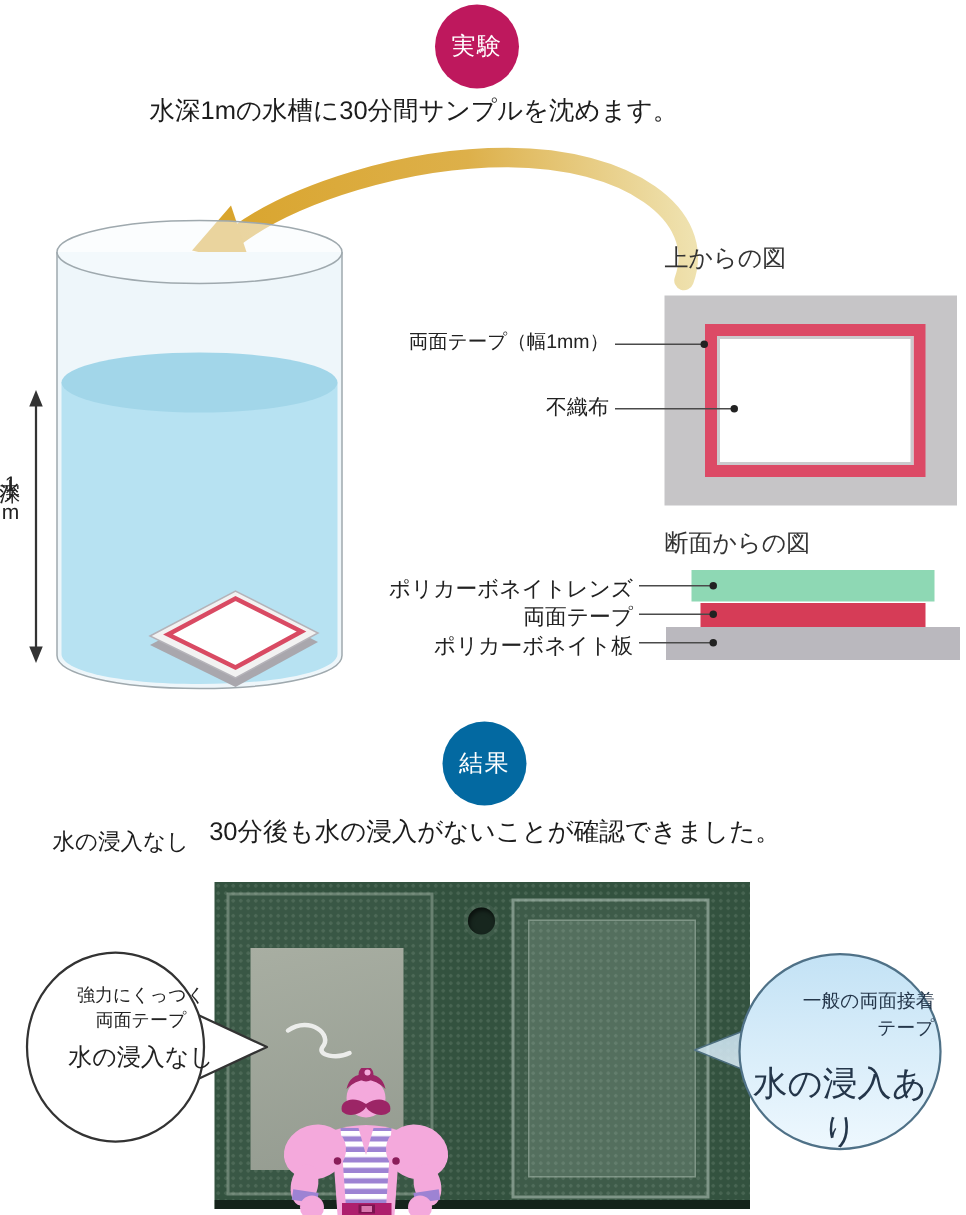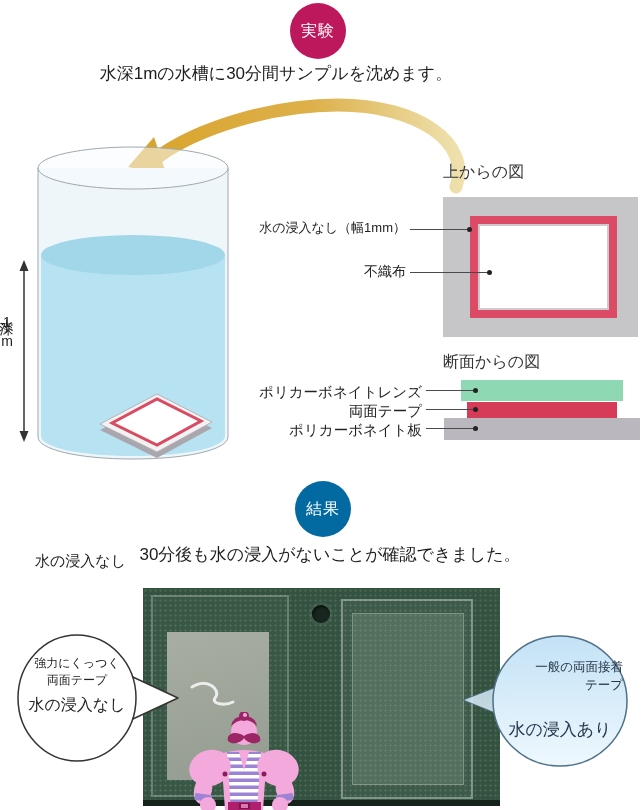--- a/index.html
+++ b/index.html
@@ -78,26 +78,26 @@
   .lens-left  { position:absolute; left:24px; top:44px; width:102px; height:148px; background:linear-gradient(165deg,#a8aea2,#949b90); }
   .hole       { position:absolute; left:169px; top:17px; width:18px; height:18px; border-radius:50%; background:#17261e;
                 box-shadow:inset 1px 2px 3px rgba(0,0,0,.6), 0 0 0 3px rgba(255,255,255,.05); }
   .tray-right { position:absolute; left:198px; top:11px; width:132px; height:200px; border:2px solid rgba(205,220,210,.45); background:rgba(230,245,235,.06); }
   .lens-right { position:absolute; left:209px; top:25px; width:112px; height:172px; background:rgba(200,215,205,.16); border:1px solid rgba(225,240,230,.3); }
 
   
   .bubble-left-svg  { position:absolute; left:12px;  top:630px; }
   .bubble-right-svg { position:absolute; left:450px; top:633px; }
   .bubble-text { position:absolute; text-align:center; color:#222; }
-  .bubble-text-left  { left:17px;  top:655px; width:120px; }
+  .bubble-text-left  { left:34px;  top:655px; width:120px; }
   .bubble-text-right { left:497px; top:658px; width:126px; color:#24364a; }
   .bubble-small { font-size:12px; line-height:17px; }
   .bubble-small-r { font-size:12.5px; line-height:18px;text-align:right; }
   .bubble-verdict  { font-size:16px; margin-top:6px; }
-  .bubble-verdict-r{ font-size:17px; margin-top:24px;text-align:center; }
+  .bubble-verdict-r{ font-size:23px; margin-top:13px;text-align:center; }
 
   .strongman-svg { position:absolute; left:183px; top:712px; }
 </style>
 </head>
 <body>
 
 <div class="page">
 
   <div class="badge badge-green">実験</div>
   <div class="main-caption">水深1mの水槽に30分間サンプルを沈めます。</div>
@@ -137,21 +137,21 @@
     </g>
   </svg>
   <div class="depth-label">水深1m</div>
 
   <div class="panel-title top-view-title">上からの図</div>
   <div class="top-view-panel">
     <div class="tape-frame">
       <div class="fabric-center"></div>
     </div>
   </div>
-  <div class="leader-label lbl-tape-top">水の浸入なし（幅1mm）</div>
+  <div class="leader-label lbl-tape-top">両面テープ（幅1mm）</div>
   <div class="leader-line ll-tape-top"></div>
   <div class="leader-dot ld-tape-top"></div>
   <div class="leader-label lbl-fabric">不織布</div>
   <div class="leader-line ll-fabric"></div>
   <div class="leader-dot ld-fabric"></div>
 
   <div class="panel-title cross-title">断面からの図</div>
   <div class="layer layer-lens"></div>
   <div class="layer layer-tape"></div>
   <div class="layer layer-plate"></div>

